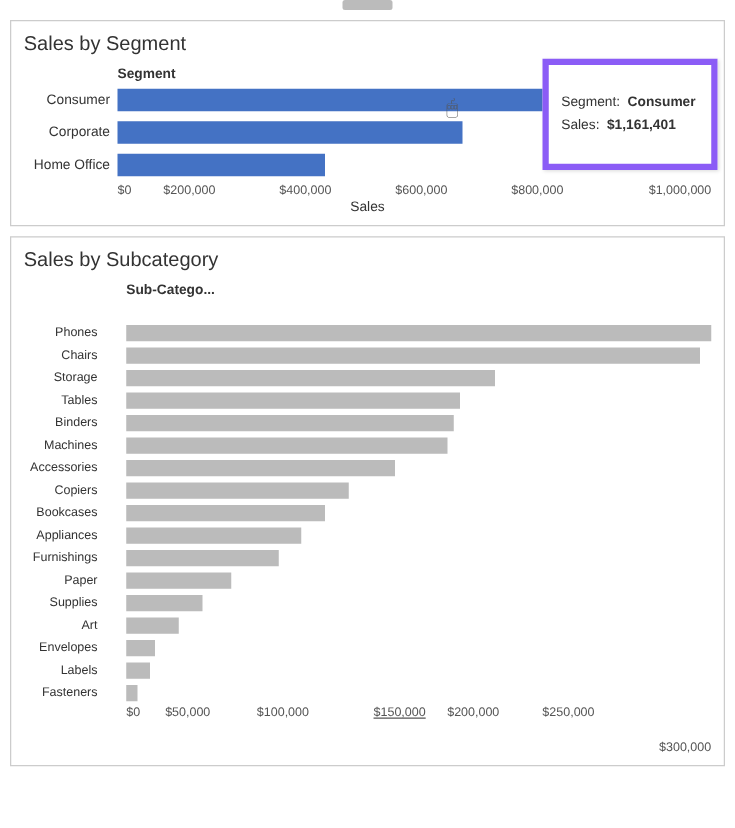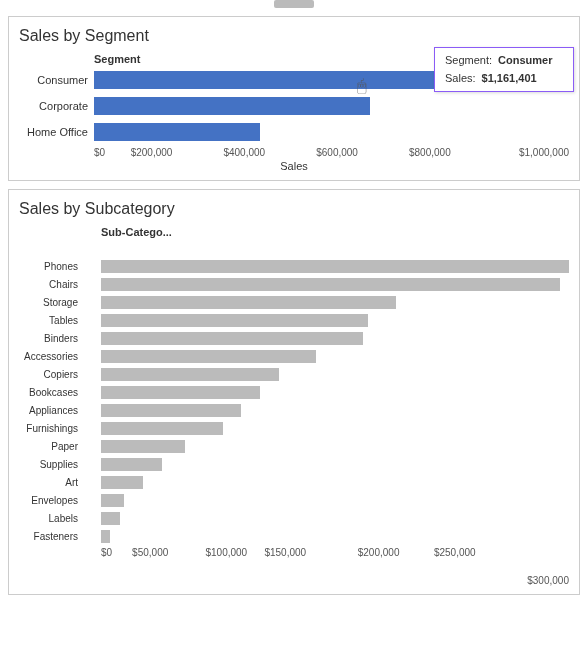--- a/index.html
+++ b/index.html
@@ -80,22 +80,22 @@
       text-align: center;
       font-size: 11px;
       margin-top: 2px;
       color: #333;
     }
 
     
     .tooltip-box {
       position: absolute;
       background: #fff;
-      border: 1px solid #8b5cf6;
-      padding: 4px 10px;
+      border: 5px solid #8b5cf6;
+      padding: 22px 10px;
       font-size: 11px;
       right: 5px;
       top: 30px;
       min-width: 140px;
       box-shadow: 1px 1px 3px rgba(0,0,0,0.15);
     }
 
     .tooltip-row {
       display: flex;
       gap: 6px;
@@ -296,20 +296,26 @@
         </div>
     </div>
 
     <div class="sub-bar-row">
       <div class="sub-bar-label">Binders</div>
       <div class="sub-bar-track">
           <div class="sub-bar-fill" style="width:56%;"></div>
         </div>
     </div>
 
+    <div class="sub-bar-row">
+      <div class="sub-bar-label">Machines</div>
+      <div class="sub-bar-track">
+          <div class="sub-bar-fill" style="width:55%;"></div>
+        </div>
+    </div>
 
     <div class="sub-bar-row">
       <div class="sub-bar-label">Accessories</div>
       <div class="sub-bar-track">
           <div class="sub-bar-fill" style="width:46%;"></div>
         </div>
     </div>
 
     <div class="sub-bar-row">
       <div class="sub-bar-label">Copiers</div>
@@ -380,20 +386,20 @@
           <div class="sub-bar-fill" style="width:2%;"></div>
         </div>
     </div>
 
   </div>
 
   <div class="sub-x-axis-labels">
     <span style="flex:0 0 0%;">$0</span>
     <span style="flex:1; text-align:center;">$50,000</span>
     <span style="flex:1; text-align:center;">$100,000</span>
-    <span style="flex:1; text-align:left;">$150,000</span>
+    <span style="flex:1; text-align:right;text-decoration:underline;">$150,000</span>
     <span style="flex:1; text-align:center;">$200,000</span>
     <span style="flex:1; text-align:center;">$250,000</span>
     <span style="flex:1; text-align:right;margin-top:28px;">$300,000</span>
   </div>
 
 
 </div>
 
 </body></html>

